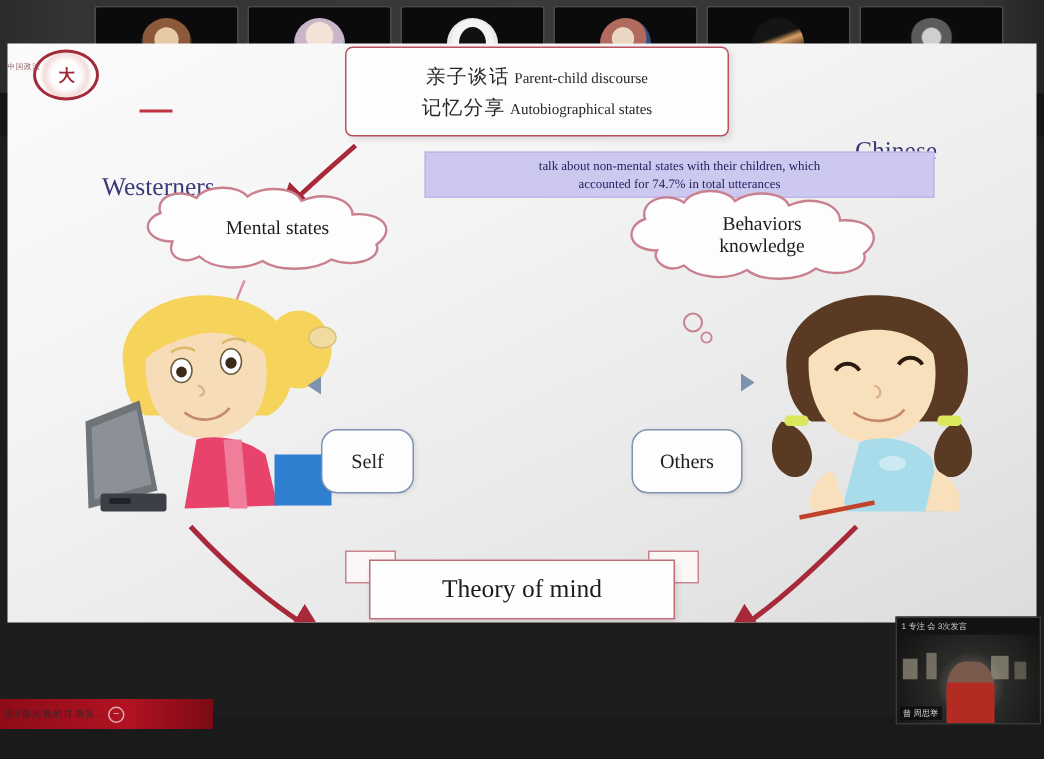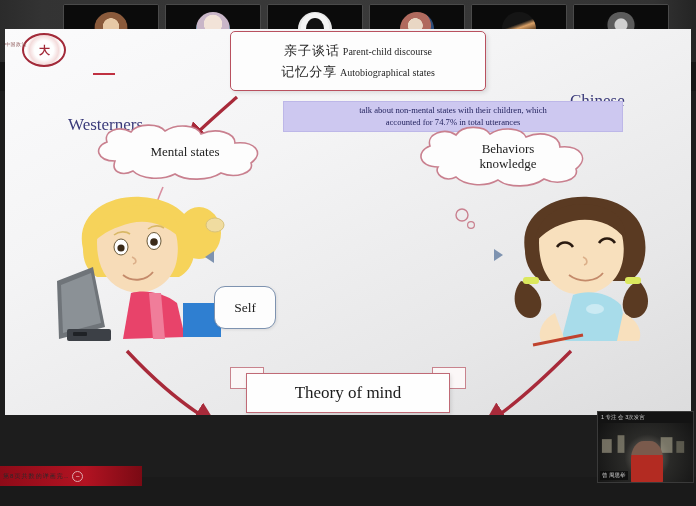--- a/index.html
+++ b/index.html
@@ -470,20 +470,23 @@
       <path d="M120,124 C134,130 140,142 136,152 L114,152 Z" fill="#f8e0bd"></path>
 
       <path d="M30,156 L80,146" stroke="#c0432e" stroke-width="3"></path>
     </svg>
 
     <div class="tail tail-self" style="left:200px; top:222px;"></div>
     <div class="callout callout-self" style="left:209px; top:212px;">
       <span>Self</span>
     </div>
 
+    <div class="callout callout-others" style="left:416px; top:212px;">
+      <span>Others</span>
+    </div>
     <div class="tail tail-others" style="left:489px; top:220px;"></div>
 
     <div class="banner-wrap" style="left:223px; top:338px;">
       <div class="ribbon-l"></div>
       <div class="ribbon-r"></div>
       <div class="banner-box">
         <span>Theory of mind</span>
       </div>
     </div>
 

